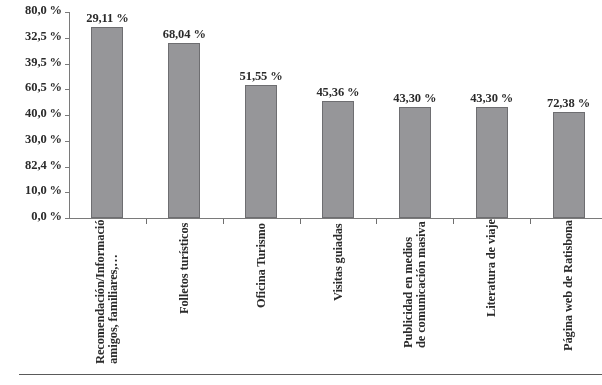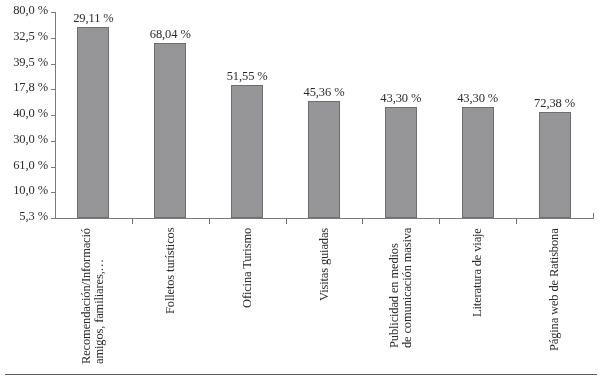--- a/index.html
+++ b/index.html
@@ -11,24 +11,25 @@
     width: 602px;
     height: 385px;
     overflow: hidden;
     font-family: "Liberation Serif", "DejaVu Serif", serif;
     color: #2b2b2b;
     position: relative;
   }
 
   #chart-root {
     position: absolute;
-    left: 0;
+    left: 14px;
     top: 0;
     width: 478px;
     height: 385px;
+    font-weight: bold;
   }
 
   
   .y-axis-line {
     position: absolute;
     left: 55px;
     top: 12px;
     width: 1px;
     height: 207px;
     background: #7a7a7a;
@@ -150,41 +151,41 @@
       </div>
       <div class="y-tick-row" style="top: 37.75px;">
         <div class="y-tick-label">32,5 %</div>
         <div class="y-tick-mark"></div>
       </div>
       <div class="y-tick-row" style="top: 63.5px;">
         <div class="y-tick-label">39,5 %</div>
         <div class="y-tick-mark"></div>
       </div>
       <div class="y-tick-row" style="top: 89.25px;">
-        <div class="y-tick-label">17,8 %</div>
+        <div class="y-tick-label">60,5 %</div>
         <div class="y-tick-mark"></div>
       </div>
       <div class="y-tick-row" style="top: 115px;">
         <div class="y-tick-label">40,0 %</div>
         <div class="y-tick-mark"></div>
       </div>
       <div class="y-tick-row" style="top: 140.75px;">
         <div class="y-tick-label">30,0 %</div>
         <div class="y-tick-mark"></div>
       </div>
       <div class="y-tick-row" style="top: 166.5px;">
-        <div class="y-tick-label">61,0 %</div>
+        <div class="y-tick-label">82,4 %</div>
         <div class="y-tick-mark"></div>
       </div>
       <div class="y-tick-row" style="top: 192.25px;">
         <div class="y-tick-label">10,0 %</div>
         <div class="y-tick-mark"></div>
       </div>
       <div class="y-tick-row" style="top: 218px;">
-        <div class="y-tick-label">5,3 %</div>
+        <div class="y-tick-label">0,0 %</div>
         <div class="y-tick-mark"></div>
       </div>
     </div>
 
   <div class="x-axis-line"></div>
   <div id="x-ticks-group">
       <div class="x-tick-mark" style="left: 132px;"></div>
       <div class="x-tick-mark" style="left: 209px;"></div>
       <div class="x-tick-mark" style="left: 286px;"></div>
       <div class="x-tick-mark" style="left: 362px;"></div>

